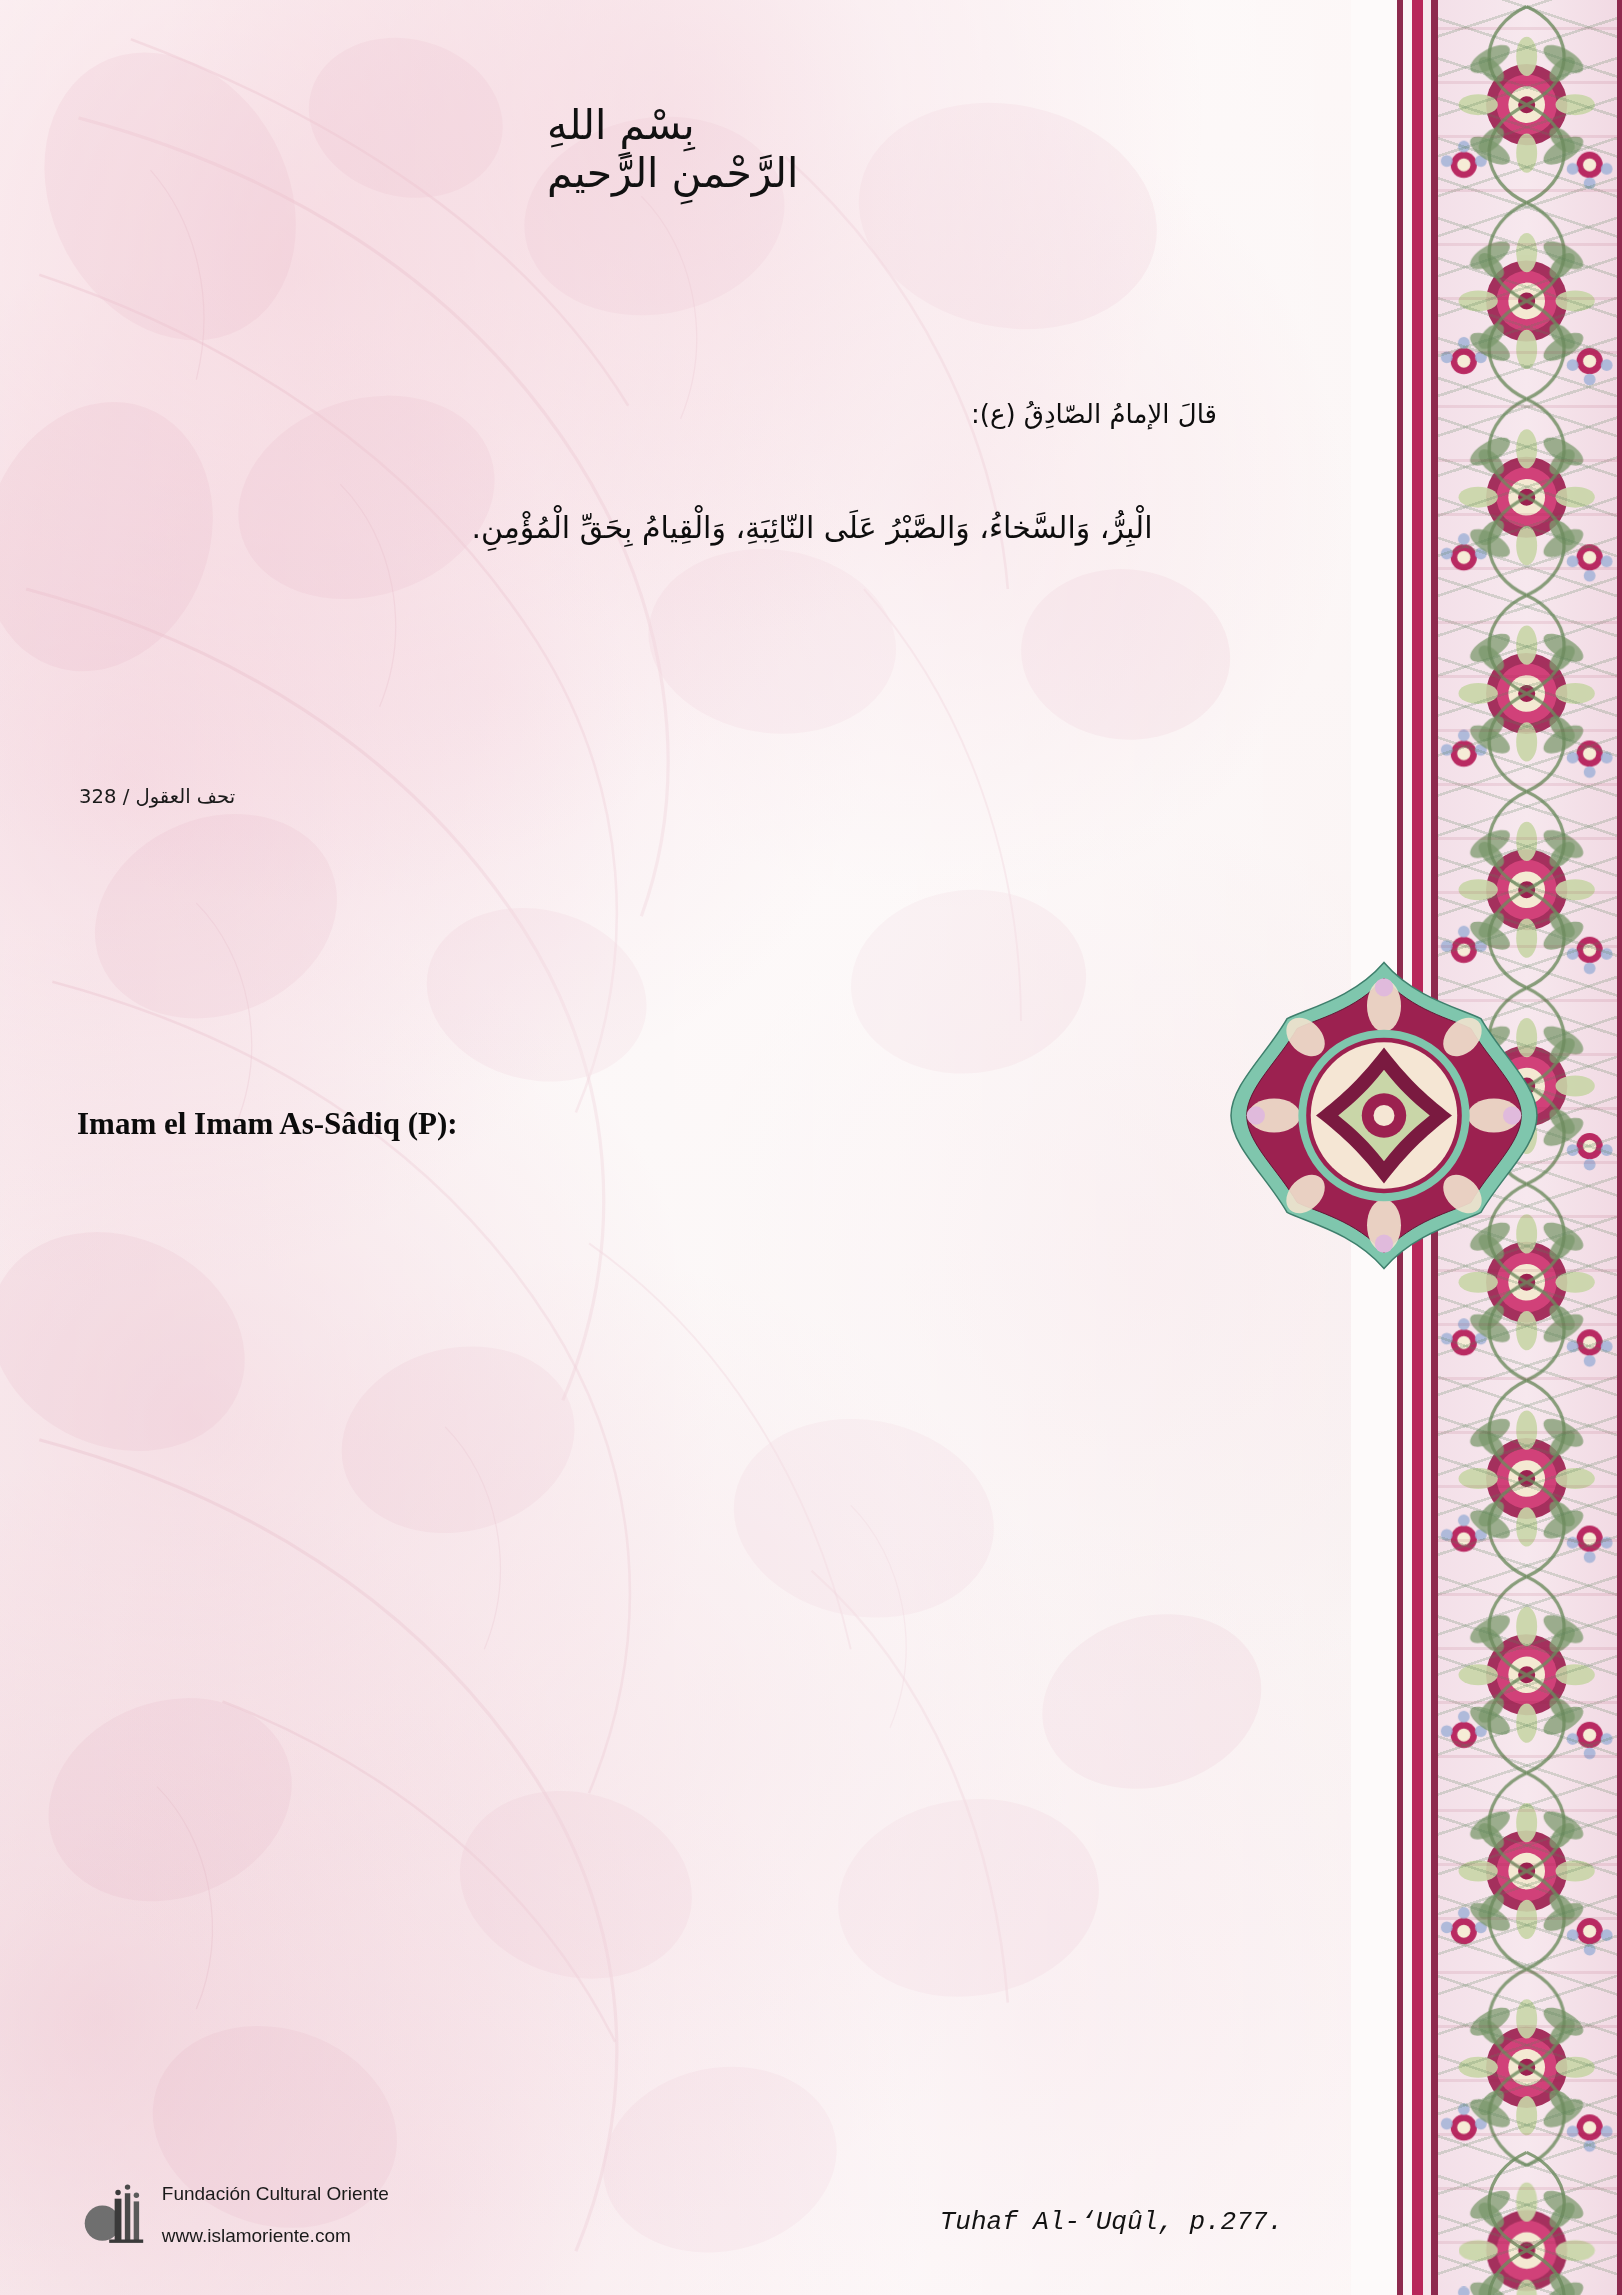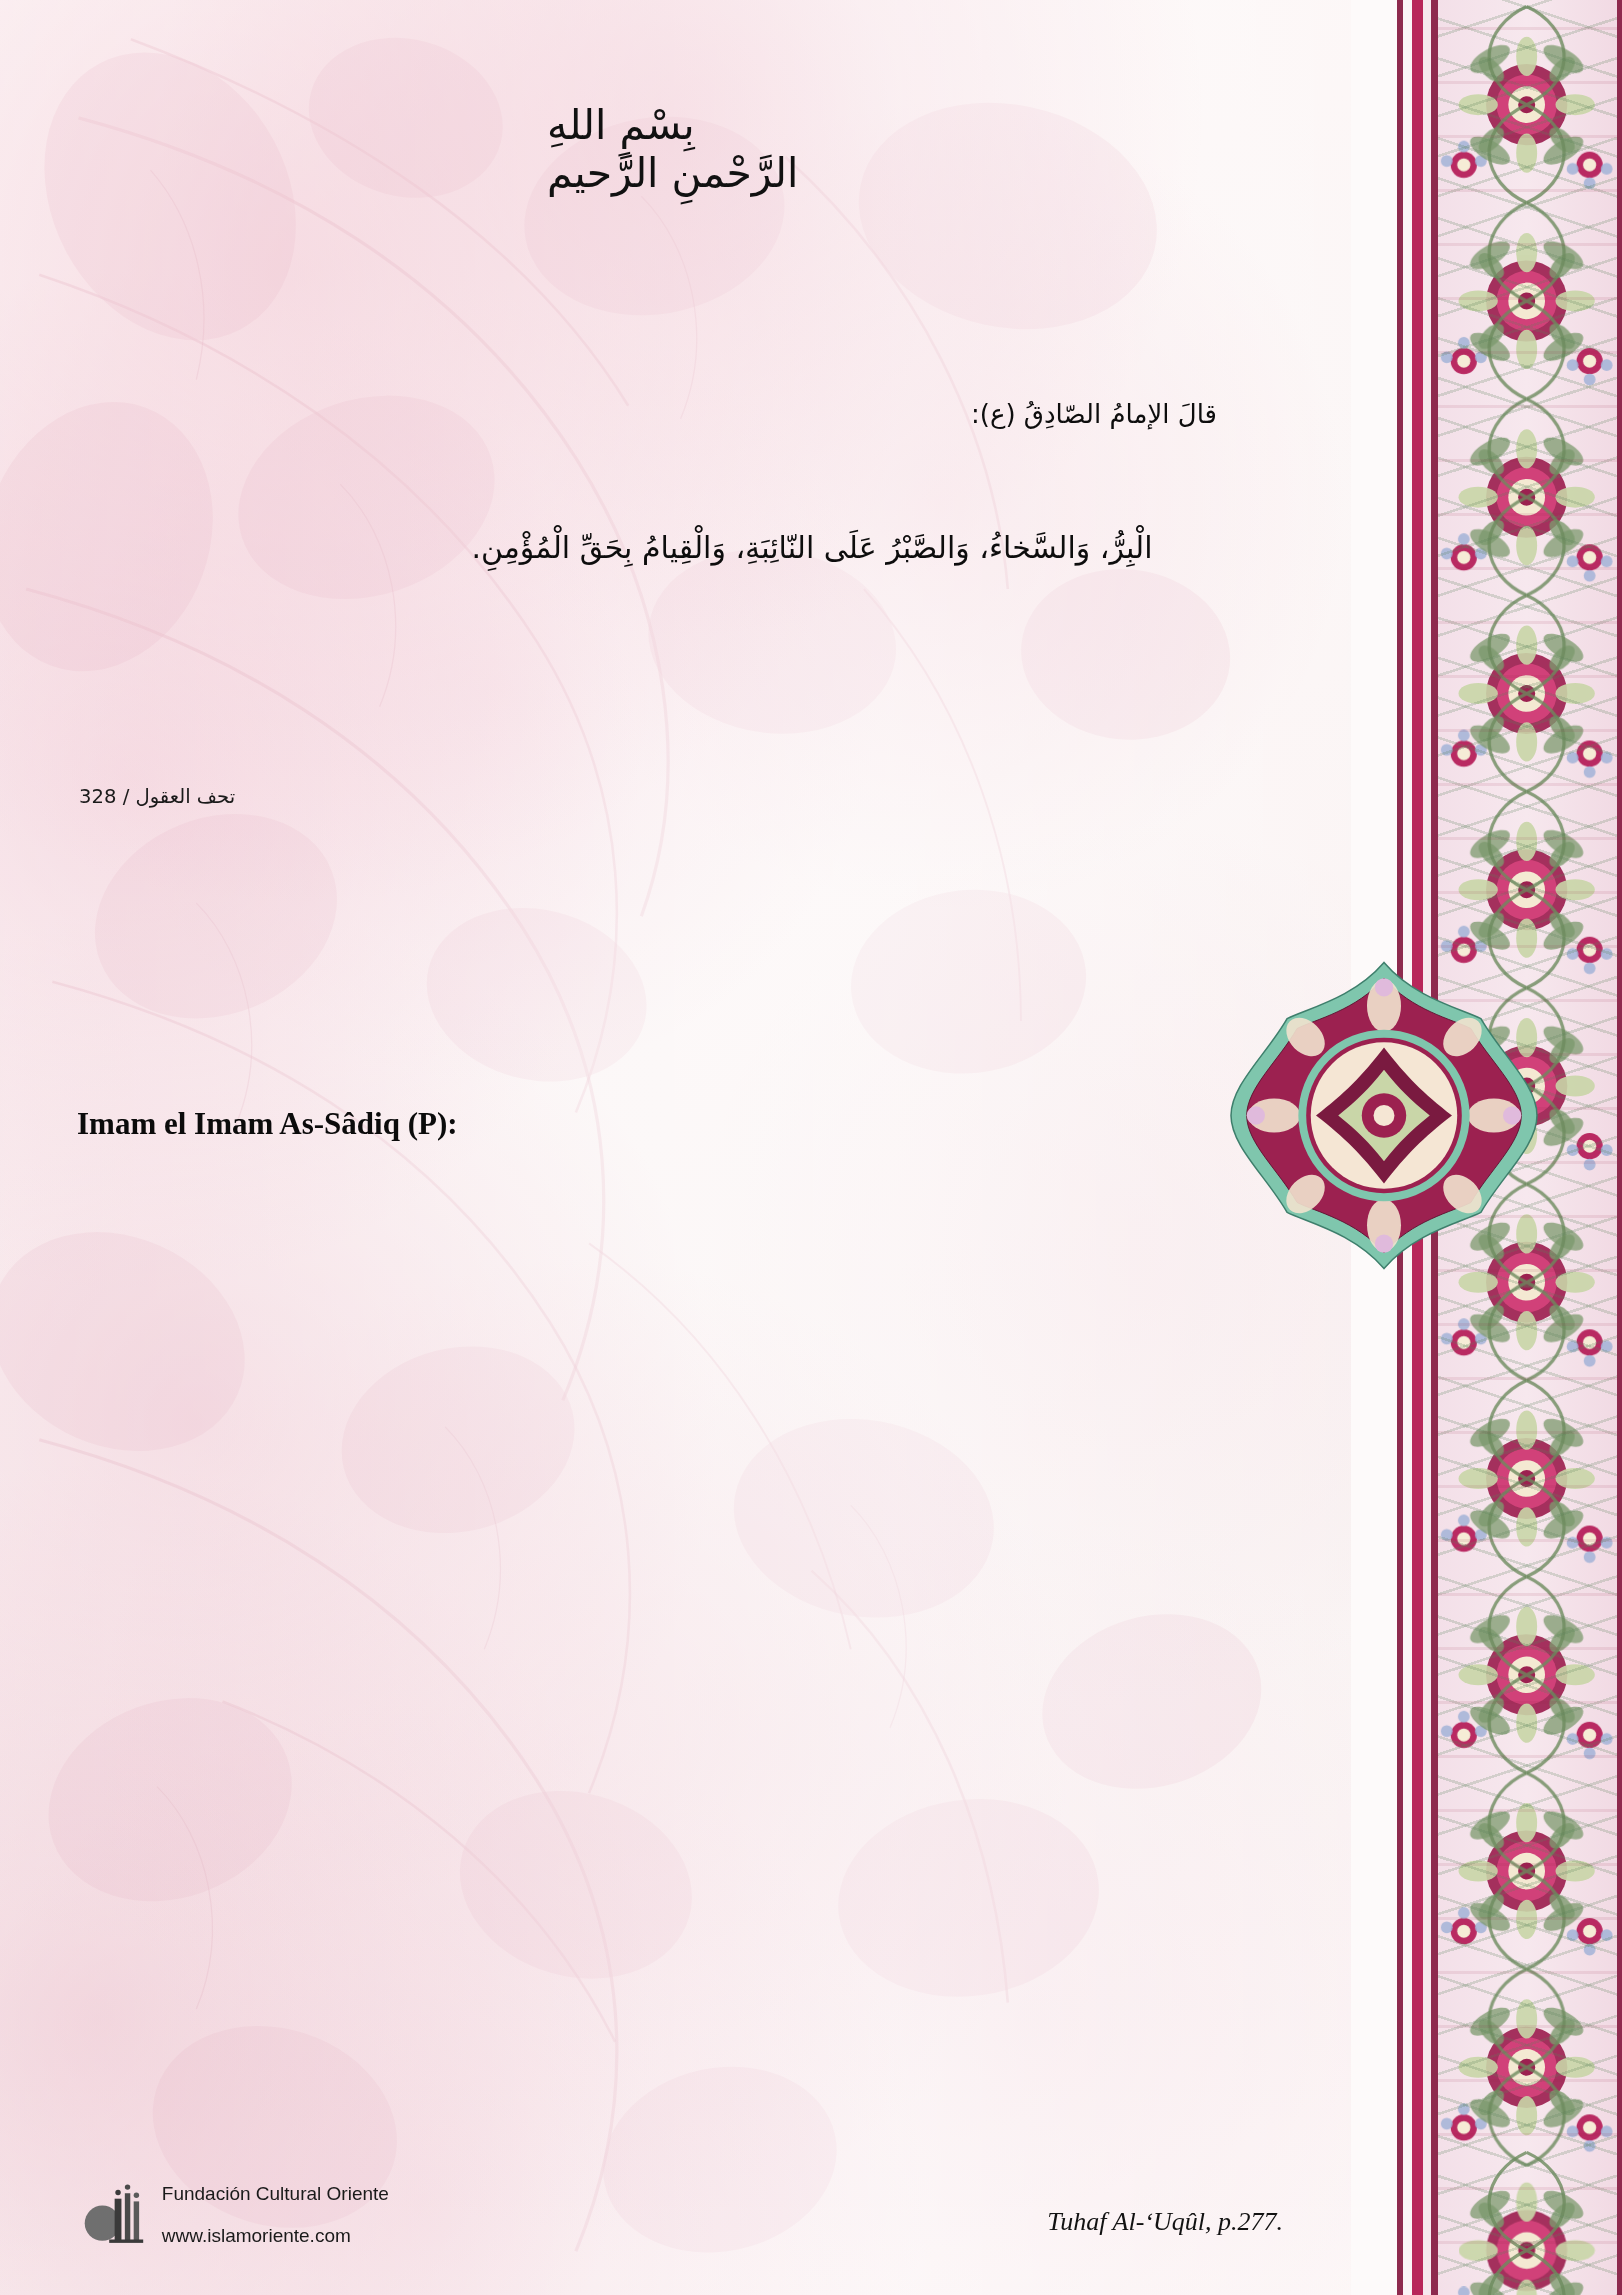--- a/index.html
+++ b/index.html
@@ -126,21 +126,21 @@
     top: 399px;
     width: 968px;
     text-align: center;
     direction: rtl;
     color: #0d0d0d;
     font-family: "DejaVu Sans", sans-serif;
   }
   .arabic-attrib {
     font-size: 26px;
     text-align: right;
-    margin-bottom: 92px;
+    margin-bottom: 72px;
     padding-right: 79px;
   }
   .arabic-line {
     font-size: 30px;
     line-height: 1.8;
     margin-bottom: 52px;
   }
   .arabic-source {
     position: absolute;
     left: 79px;
@@ -174,21 +174,21 @@
     font-family: "Liberation Serif", serif;
   }
 
   .footer-source {
     position: absolute;
     right: 340px;
     bottom: 58px;
     font-size: 26px;
     font-style: italic;
     color: #121212;
-    font-family: Liberation Serif, serif;
+    font-family: Liberation Mono, monospace;
   }
 
   .logo-wrap {
     position: absolute;
     left: 82px;
     bottom: 46px;
     display: flex;
     align-items: center;
     gap: 11.8px;
   }

